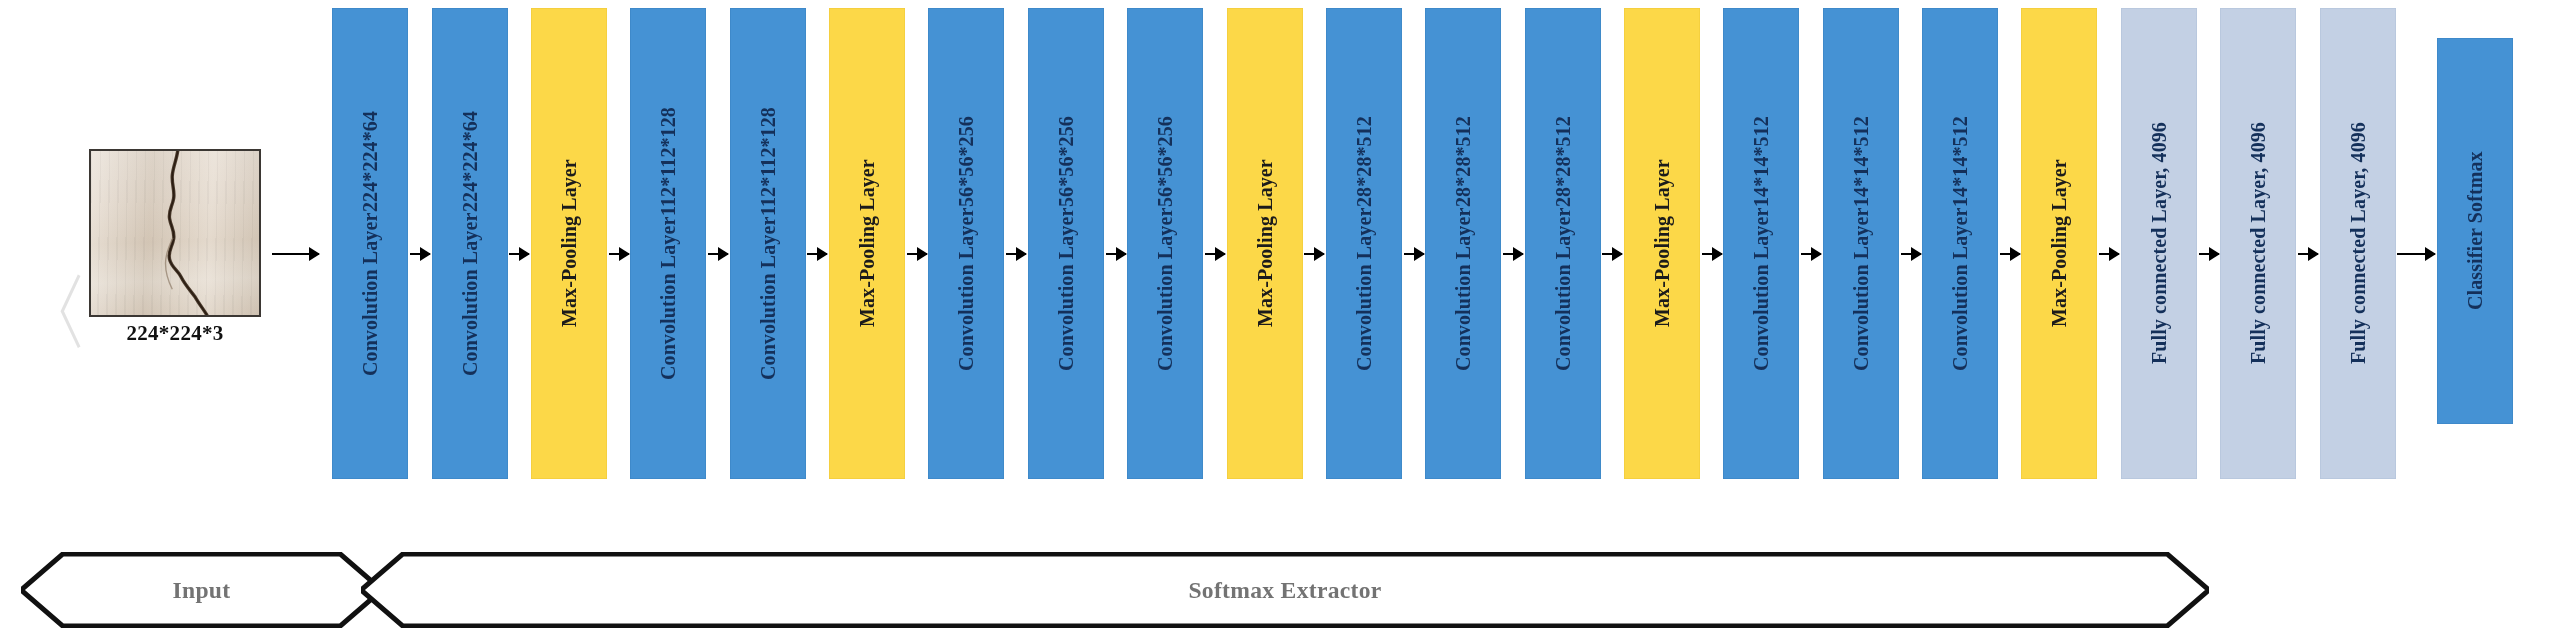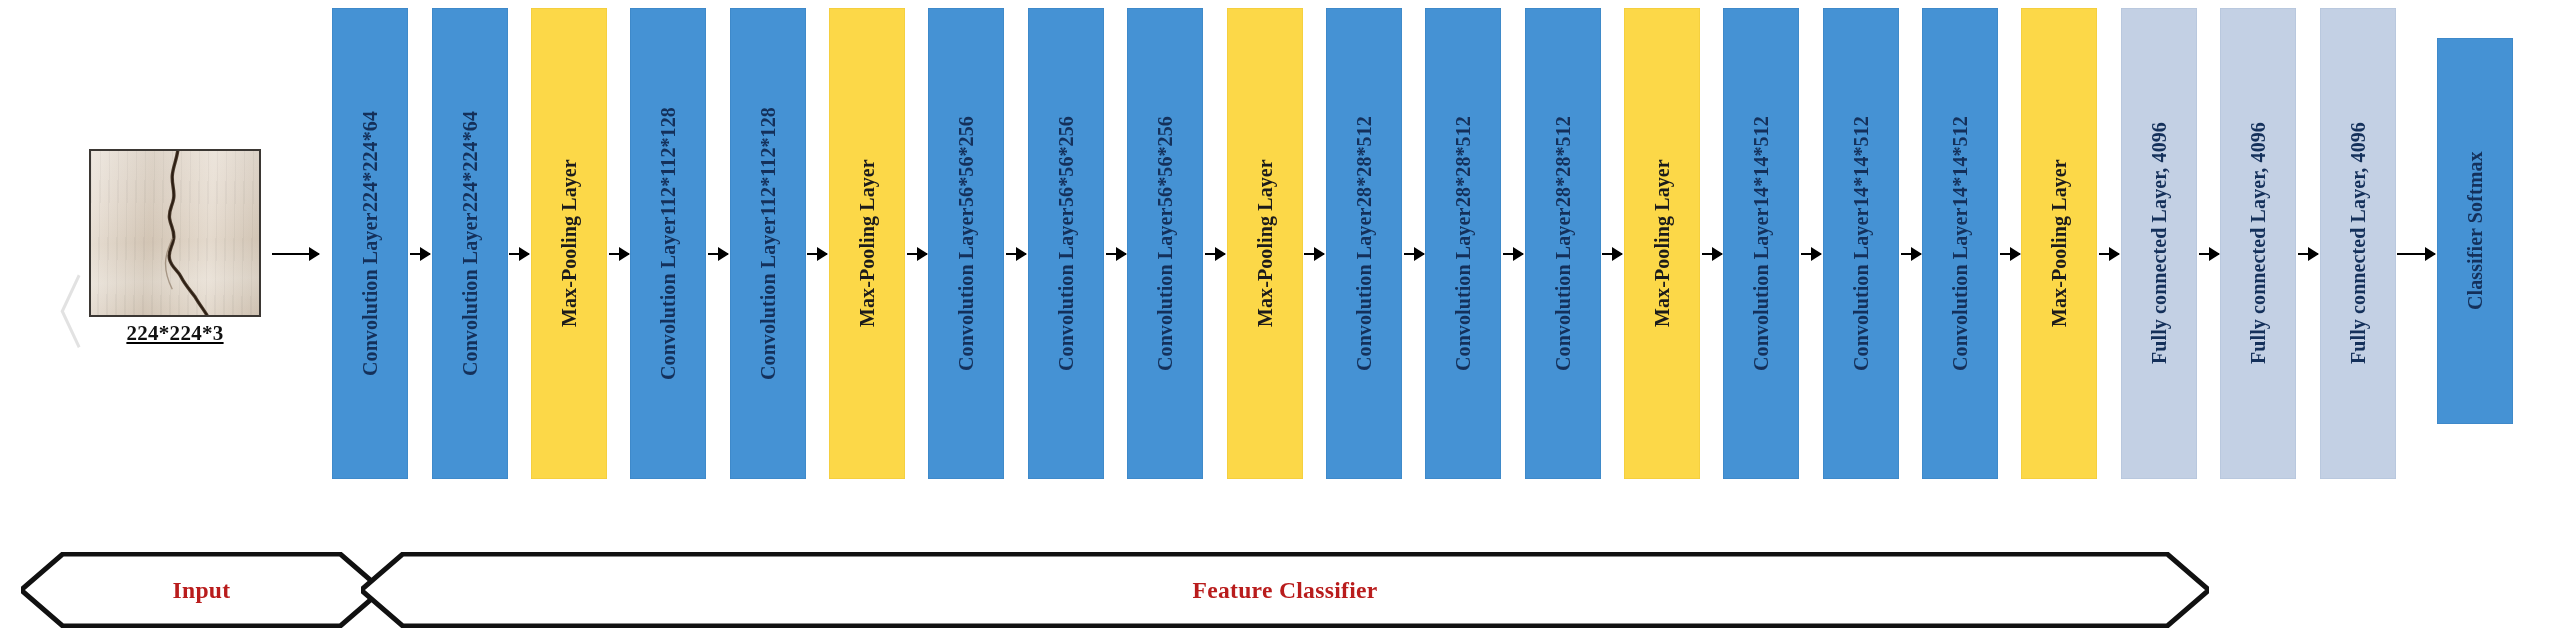--- a/index.html
+++ b/index.html
@@ -10,21 +10,21 @@
   #stage{position:relative;width:2576px;height:645px;background:#fff;}
 
   
   .left-chevron{
     position:absolute;left:8.3px;top:268px;width:42px;height:90px;
     color:#e2e2e2;font-size:83px;line-height:90px;font-weight:300;
     font-family:"Liberation Sans",sans-serif;user-select:none;
   }
 
   
-  .input-wrap{position:absolute;left:89px;top:149px;width:172px;text-decoration:underline;}
+  .input-wrap{position:absolute;left:89px;top:149px;width:172px;}
   .input-img{
     width:172px;height:168px;border:2.1px solid #3b3733;box-sizing:border-box;
     background:#ded3c6;position:relative;overflow:hidden;
   }
   .wall{
     position:absolute;inset:0;
     background:
       linear-gradient(93deg, rgba(255,255,255,.35) 0%, rgba(0,0,0,.04) 35%, rgba(255,255,255,.25) 70%, rgba(0,0,0,.05) 100%),
       linear-gradient(178deg,#e6dcd0 0%, #e2d6c8 28%, #dbcdbc 55%, #e4dacd 78%, #d9cbba 100%);
   }
@@ -75,21 +75,21 @@
   }
 
   
   .banner{position:absolute;left:0;top:552px;width:2576px;height:76px;}
   .seg{
     position:absolute;top:0;height:76px;
     display:flex;align-items:center;justify-content:center;
     background:#fff;
   }
   .seg .seg-lbl{
-    font-size:23.6px;font-weight:bold;color:#b91c1c;letter-spacing:0.3px;white-space:nowrap;
+    font-size:23.6px;font-weight:bold;color:#737373;letter-spacing:0.3px;white-space:nowrap;
     position:relative;z-index:3;
   }
   .seg svg{position:absolute;left:0;top:0;width:100%;height:76px;z-index:2;}
 </style>
 </head>
 <body>
 
 <div id="stage">
 
   <div class="left-chevron">〈</div>
@@ -262,18 +262,18 @@
       <div class="seg" style="left: 21px; width: 361px;">
         <svg viewBox="0 0 520 110" preserveAspectRatio="none">
           <path d="M0,55 L60,3 L460,3 L520,55 L460,107 L60,107 Z" fill="#ffffff" stroke="#111111" stroke-width="5" vector-effect="non-scaling-stroke"></path>
         </svg>
         <span class="seg-lbl">Input</span>
       </div>
       <div class="seg" style="left: 361px; width: 1848px;">
         <svg viewBox="0 0 2660 110" preserveAspectRatio="none">
           <path d="M0,55 L60,3 L2600,3 L2660,55 L2600,107 L60,107 Z" fill="#ffffff" stroke="#111111" stroke-width="5" vector-effect="non-scaling-stroke"></path>
         </svg>
-        <span class="seg-lbl">Feature Classifier</span>
+        <span class="seg-lbl">Softmax Extractor</span>
       </div>
     </div>
 
 </div>
 
 
 </body></html>

